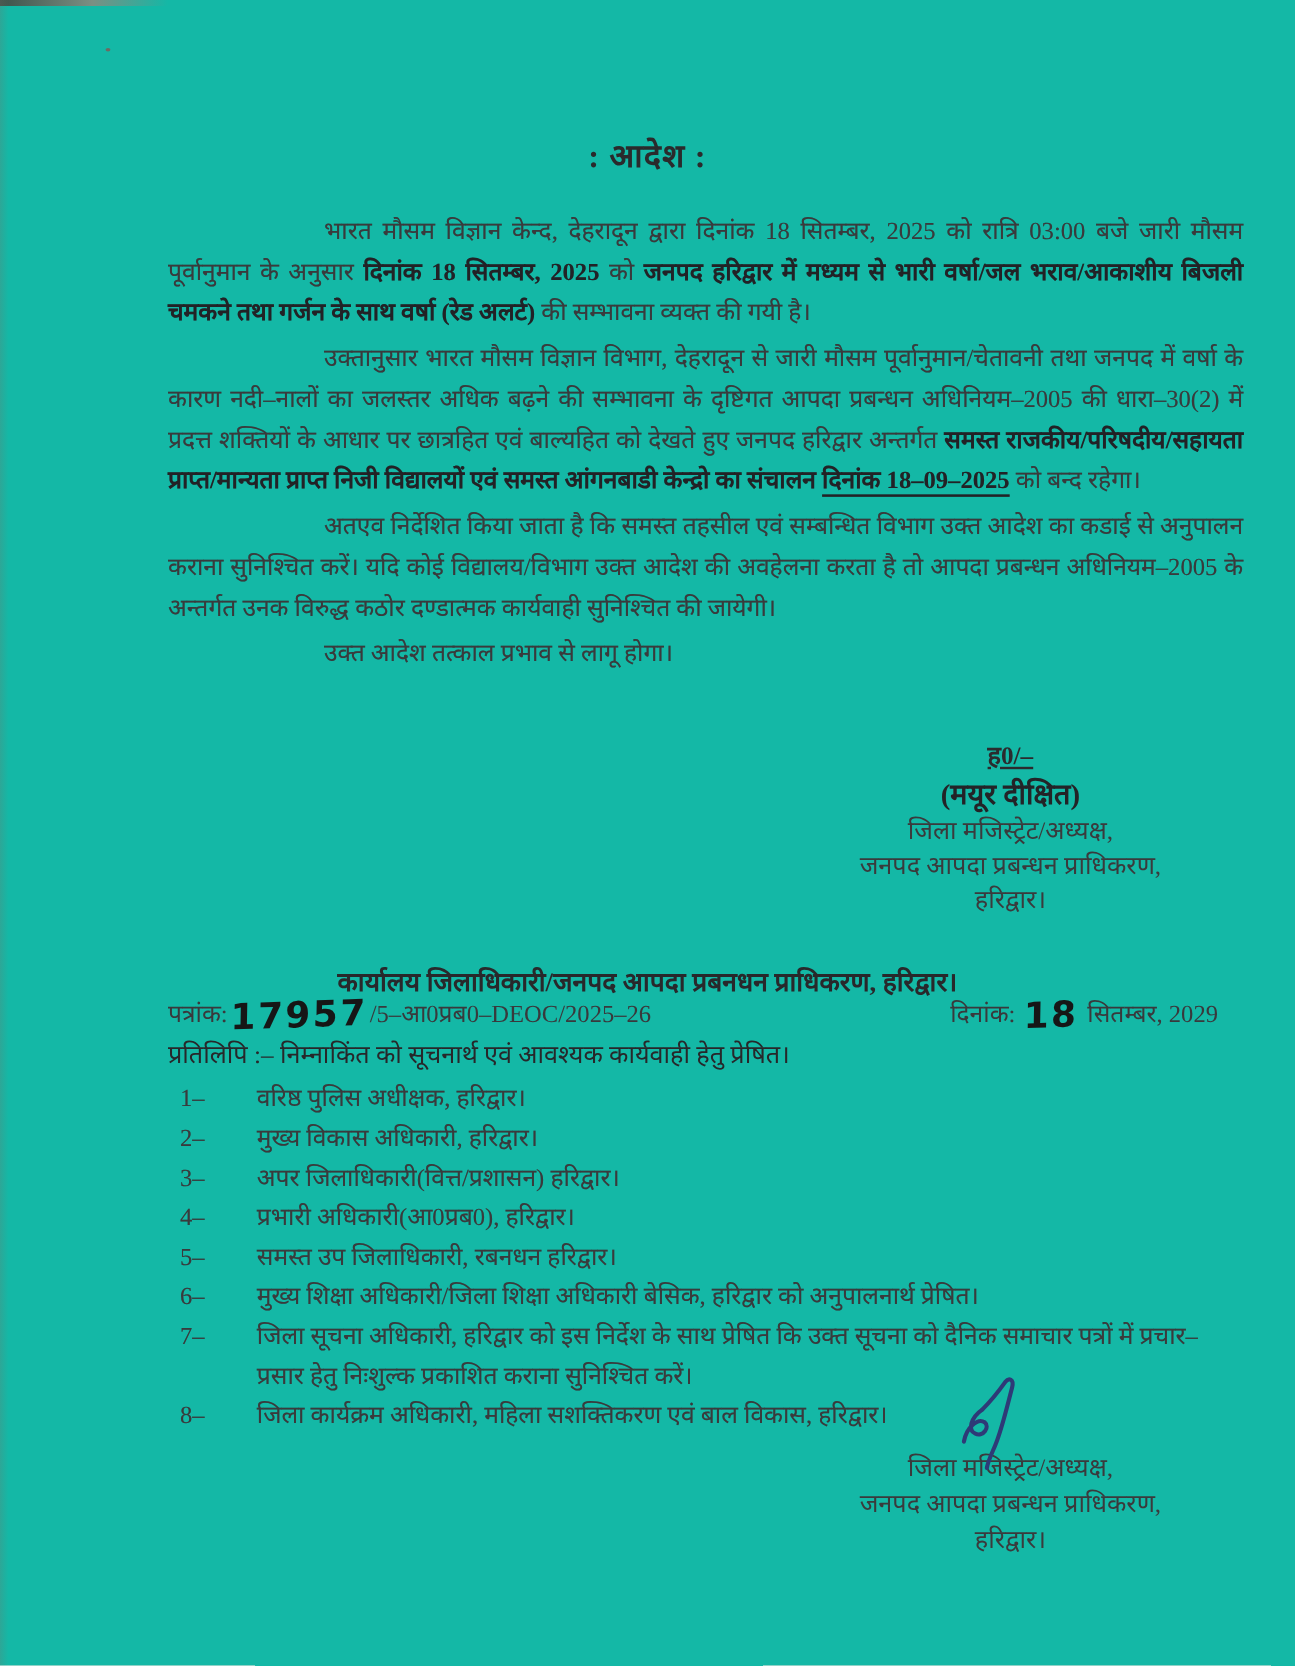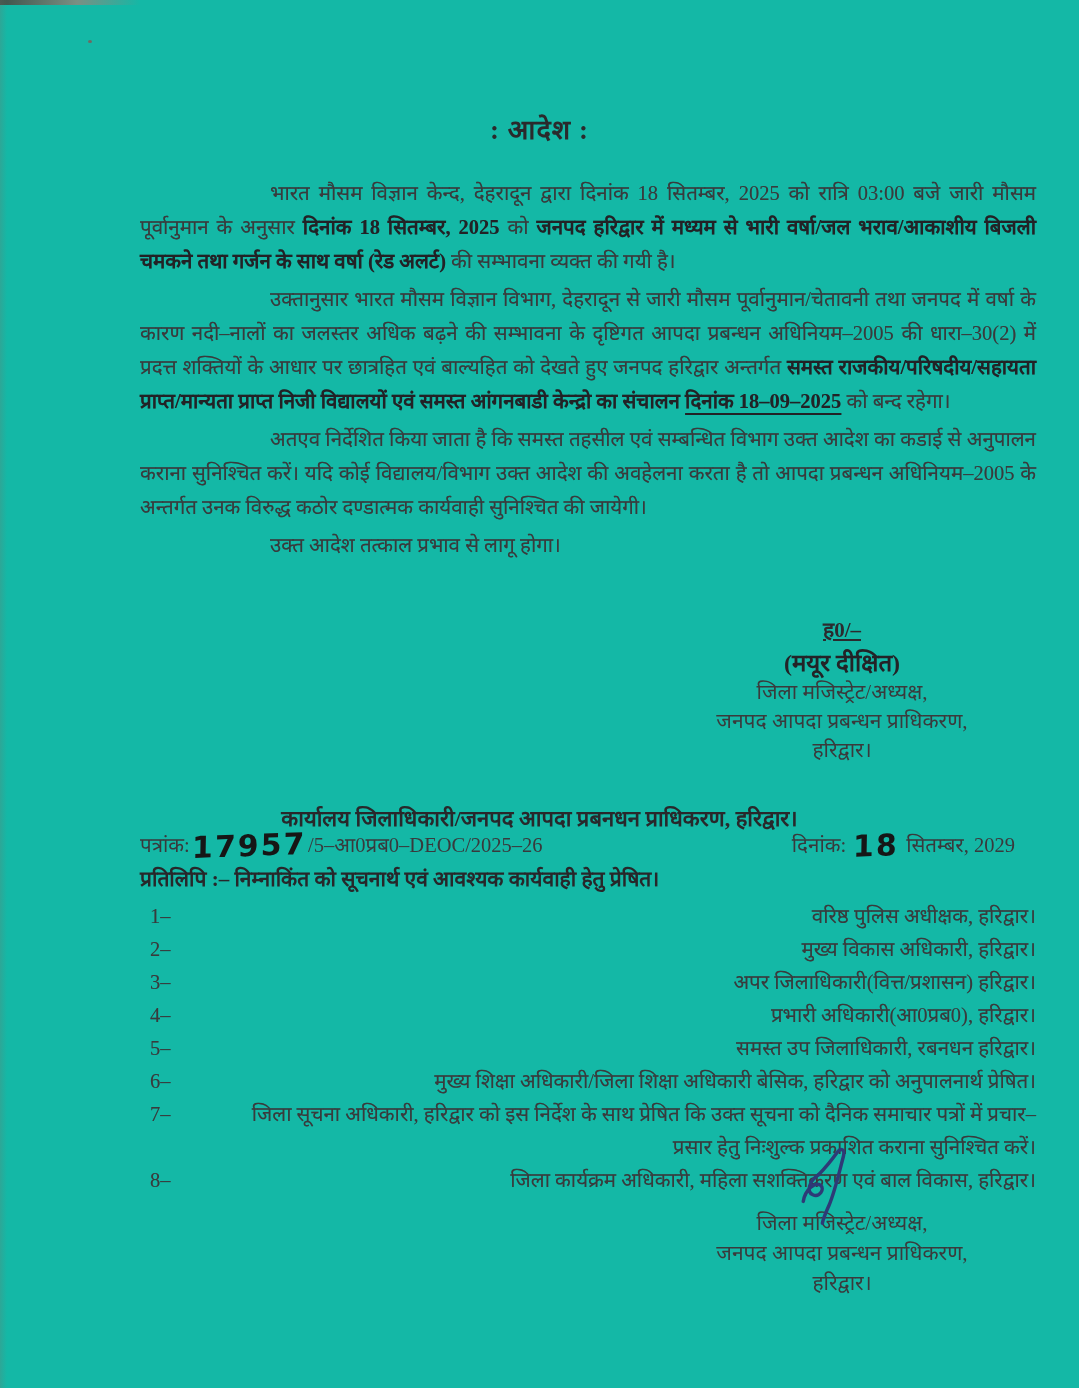--- a/index.html
+++ b/index.html
@@ -55,30 +55,30 @@
   .handwritten{
     display:inline-block;
     font-family:"DejaVu Sans",sans-serif;
     font-size:30px;font-weight:600;letter-spacing:2px;color:#161616;
     transform:rotate(-2deg) skewX(-3deg);
     line-height:22px;vertical-align:-4px;
     padding:0 2px;
   }
   .copy-heading{
     position:absolute;top:864px;left:140px;
-    font-weight:700;font-size:21px;color:#27272a;
+    font-weight:400;font-size:21px;color:#27272a;
   }
   .copy-list{
     position:absolute;top:900px;left:150px;width:886px;
     font-size:20.5px;line-height:33px;
     text-shadow:0 0 .4px rgba(40,40,40,.3);
   }
   .copy-row{display:flex;align-items:flex-start;}
   .copy-row .num{flex:0 0 64px;}
-  .copy-row .txt{flex:1;text-align:right;}
+  .copy-row .txt{flex:1;}
 
   .sign2{
     position:absolute;top:1208px;left:692px;width:300px;
     text-align:center;font-size:21px;line-height:30px;
   }
   .sig-mark{position:absolute;left:102px;top:-62px;width:72px;height:86px;}
 </style>
 </head>
 <body>
 

